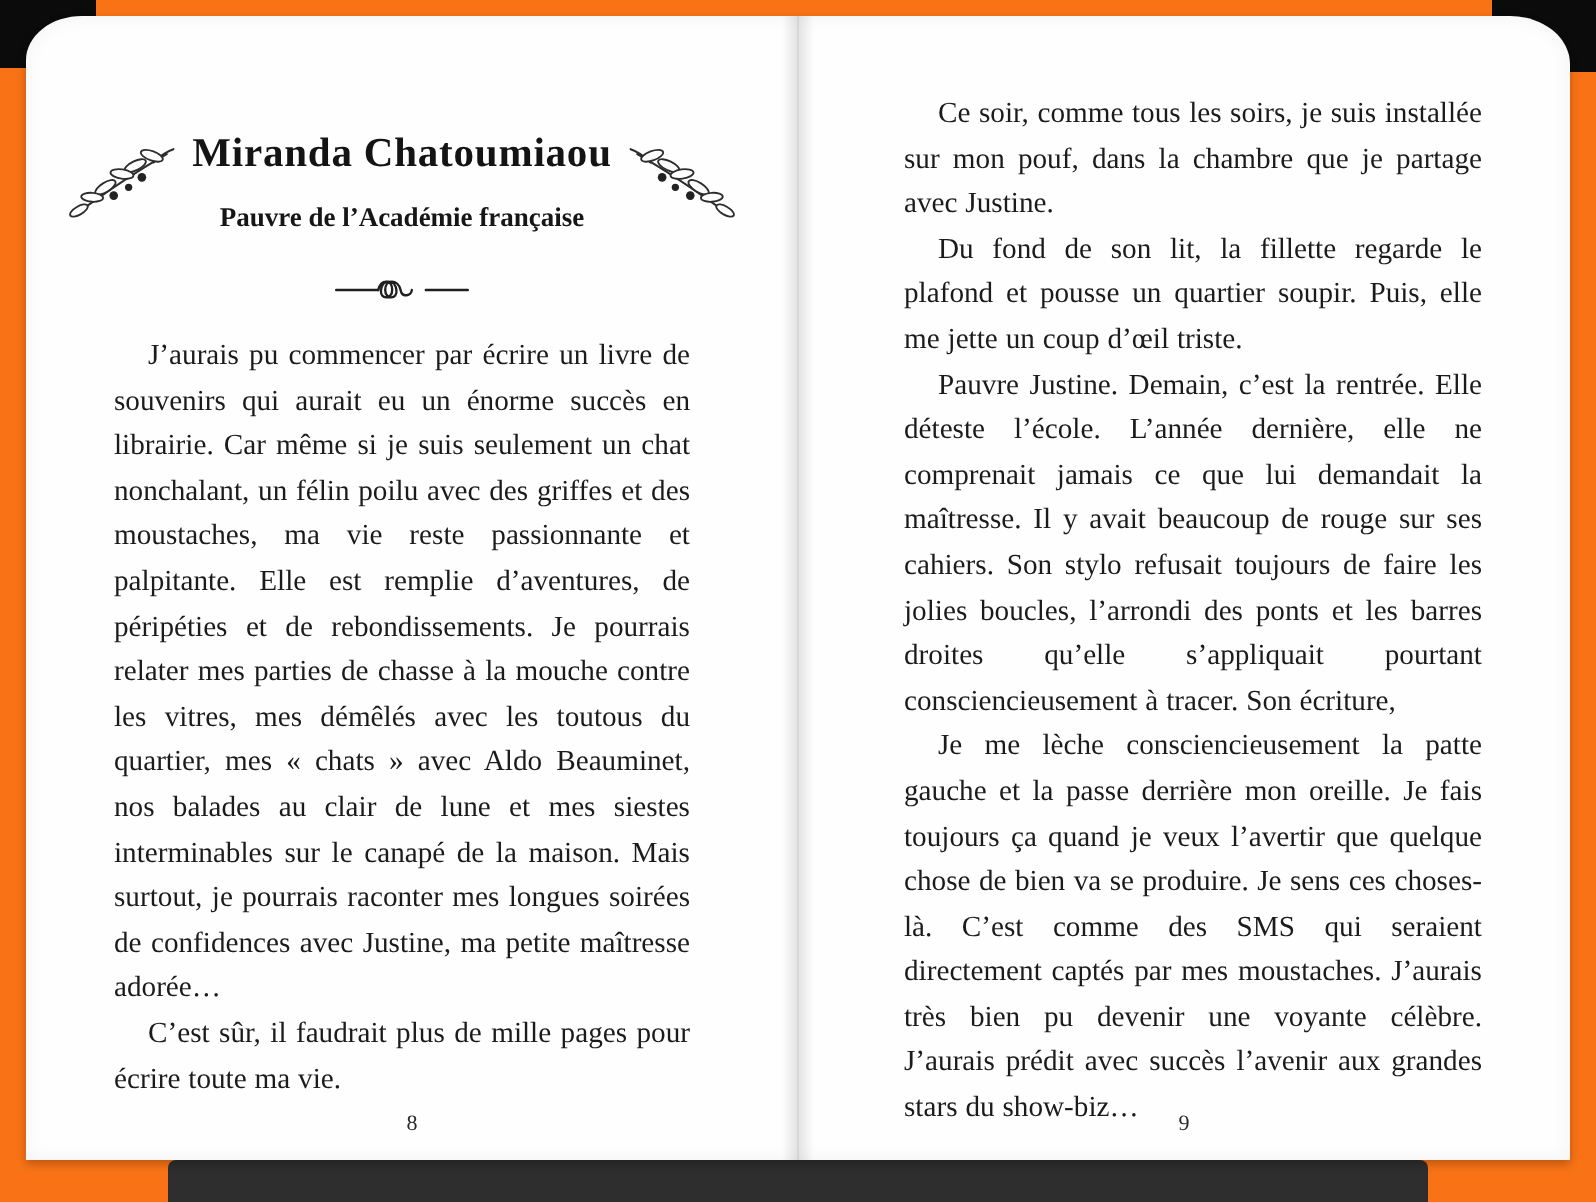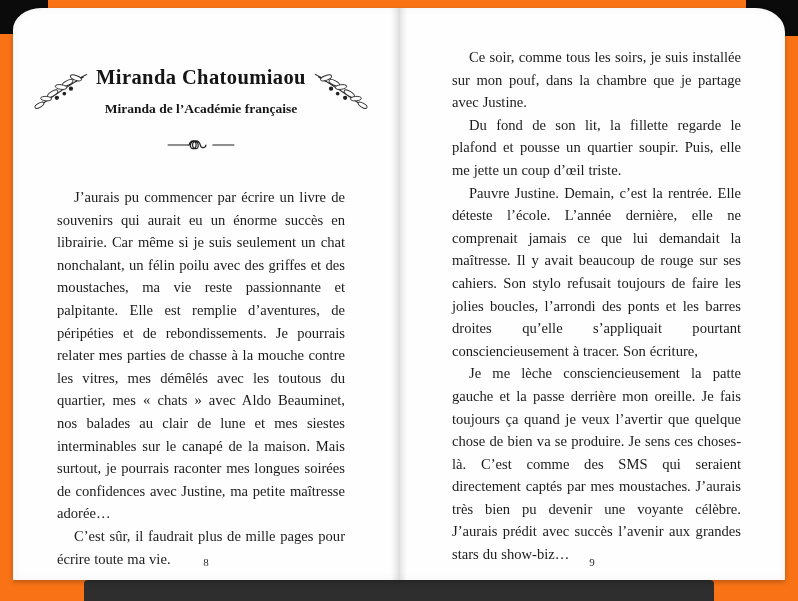--- a/index.html
+++ b/index.html
@@ -120,21 +120,21 @@
   }
   .branch-left { transform: scaleX(-1); }
 
   .divider-wrap {
     margin-top: 20px;
     text-align: center;
   }
   .divider-svg { width: 70px; height: 16px; }
 
   
-  .body-text { margin-top: 29px; }
+  .body-text { margin-top: 9px; }
   .page-right .body-text { margin-top: 38px; }
 
   .body-text p {
     margin: 0;
     font-size: 14.6px;
     line-height: 22.6px;
     text-align: justify;
     text-indent: 17px;
     hyphens: auto;
     -webkit-hyphens: auto;
@@ -183,21 +183,21 @@
             </g>
             <g fill="#222222">
               <circle cx="23" cy="21" r="2.6"></circle>
               <circle cx="31" cy="27" r="2.2"></circle>
               <circle cx="40" cy="32" r="2.6"></circle>
             </g>
           </svg>
 
           <div class="title-block">
             <h1 class="chapter-title">Miranda Chatoumiaou</h1>
-            <p class="chapter-affiliation">Miranda de l’Académie française</p>
+            <p class="chapter-affiliation">Pauvre de l’Académie française</p>
           </div>
 
           <svg class="branch branch-right" viewBox="0 0 70 50" aria-hidden="true">
             <g stroke="#2d2d2d" fill="none" stroke-width="1.3" stroke-linecap="round">
               <path d="M8 7 C 24 16, 42 28, 64 44"></path>
               <path d="M16 12 Q 10 6 4 4"></path>
             </g>
             <g stroke="#2d2d2d" fill="#fefefe" stroke-width="1.1">
               <ellipse cx="17" cy="8" rx="7" ry="2.8" transform="rotate(-20 17 8)"></ellipse>
               <ellipse cx="27" cy="14" rx="7" ry="2.8" transform="rotate(26 27 14)"></ellipse>

